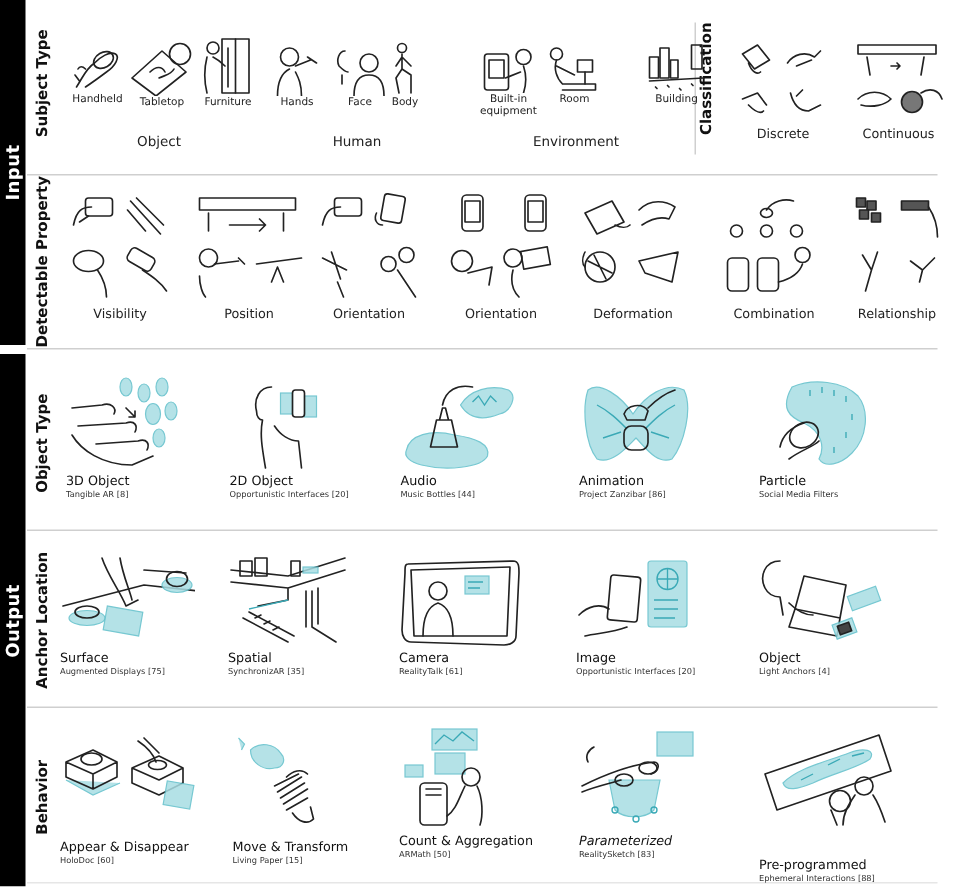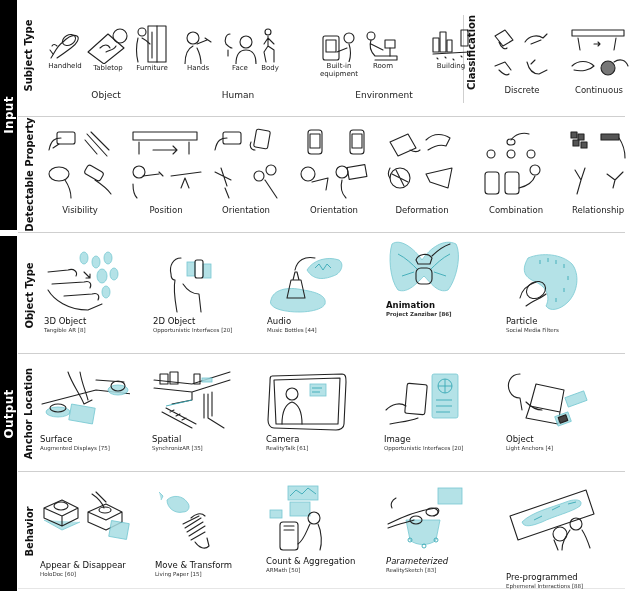--- a/index.html
+++ b/index.html
@@ -290,21 +290,21 @@
   <svg width="80" height="64" viewBox="0 0 80 64">
     <path class="tl" d="M4 50 C6 40 20 36 36 40 C50 42 60 46 58 54 C54 62 30 64 14 60 C6 58 2 54 4 50 Z"></path>
     <path class="tl" d="M40 20 C46 10 60 6 72 10 C78 14 74 24 66 26 C56 30 46 30 40 20 Z"></path>
     <path class="tls" d="M48 18 L52 14 L56 20 L60 14 L64 18"></path>
     <path class="sk" d="M24 30 L20 48 L38 48 L34 30 Z M26 30 L32 30 L30 22 L28 22 Z"></path>
     <path class="sk" d="M28 20 C30 10 38 6 48 8"></path>
   </svg>
   <div class="out-title">Audio</div>
   <div class="out-sub">Music Bottles [44]</div>
 </div>
-<div class="out-cell" style="left:446px; top:234px;font-weight:bold;">
+<div class="out-cell" style="left:446px; top:250px;">
   <svg width="80" height="64" viewBox="0 0 80 64">
     <path class="tl" d="M6 10 C14 4 28 14 36 26 C44 14 58 4 70 10 C76 22 70 46 62 56 C52 60 44 48 38 42 C32 48 22 60 12 56 C4 46 2 22 6 10 Z"></path>
     <path class="tls" d="M12 20 C20 24 26 30 32 36 M64 20 C56 24 50 30 44 36 M16 42 L28 38 M60 42 L48 38"></path>
     <rect class="sk" x="30" y="34" width="16" height="16" rx="5"></rect>
     <path class="sk" d="M30 26 C32 20 42 18 46 24 L44 30 L32 30 Z M46 22 C52 16 58 12 64 10"></path>
   </svg>
   <div class="out-title">Animation</div>
   <div class="out-sub">Project Zanzibar [86]</div>
 </div>
 <div class="out-cell" style="left:566px; top:250px;">

